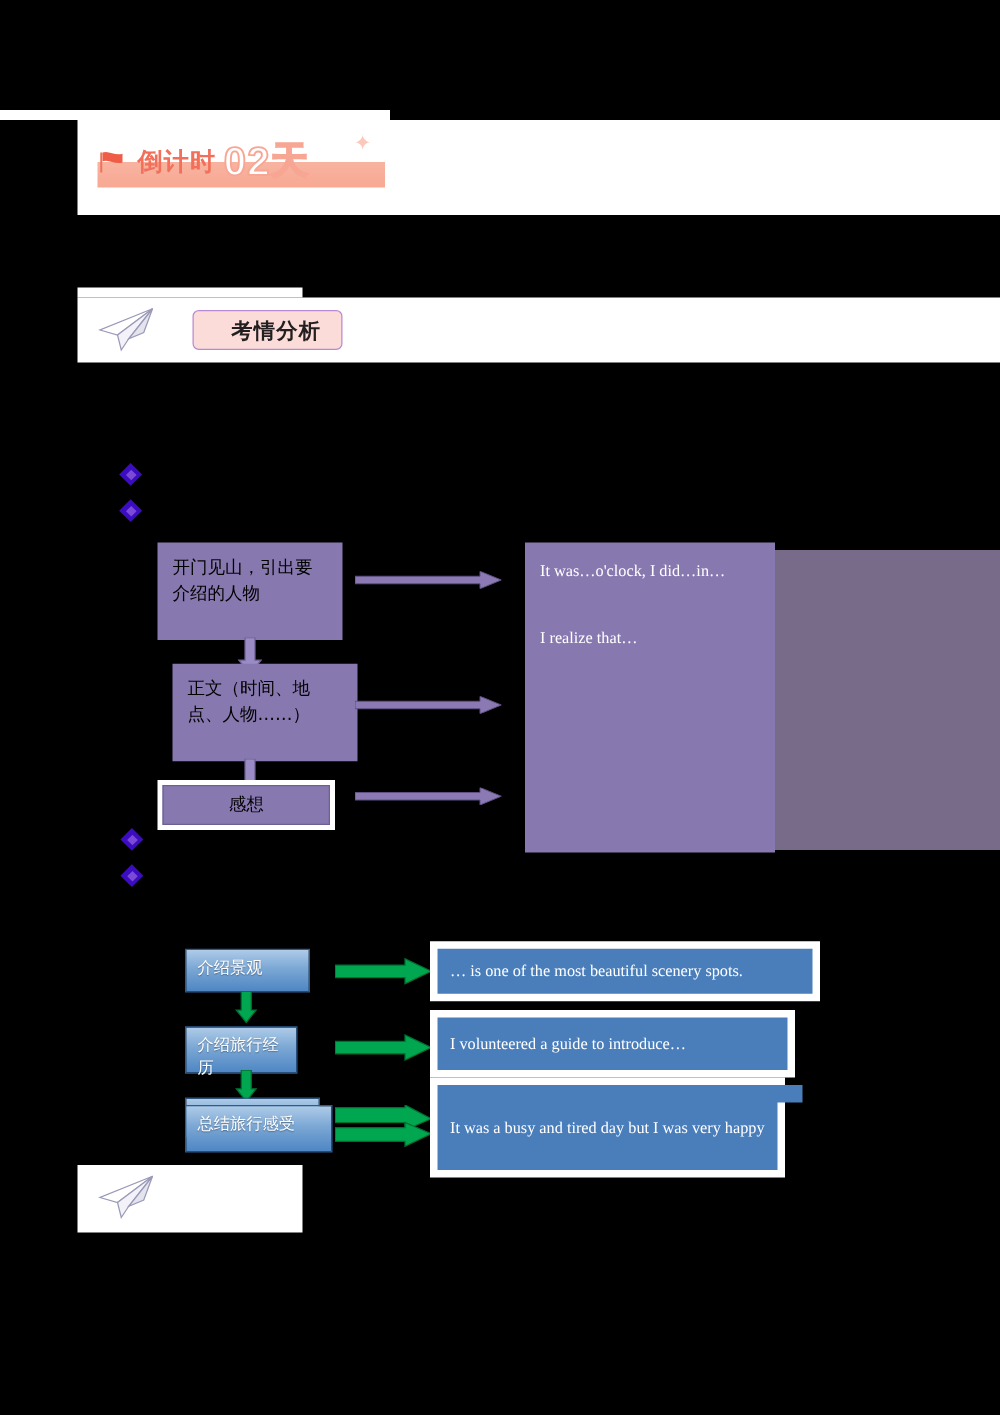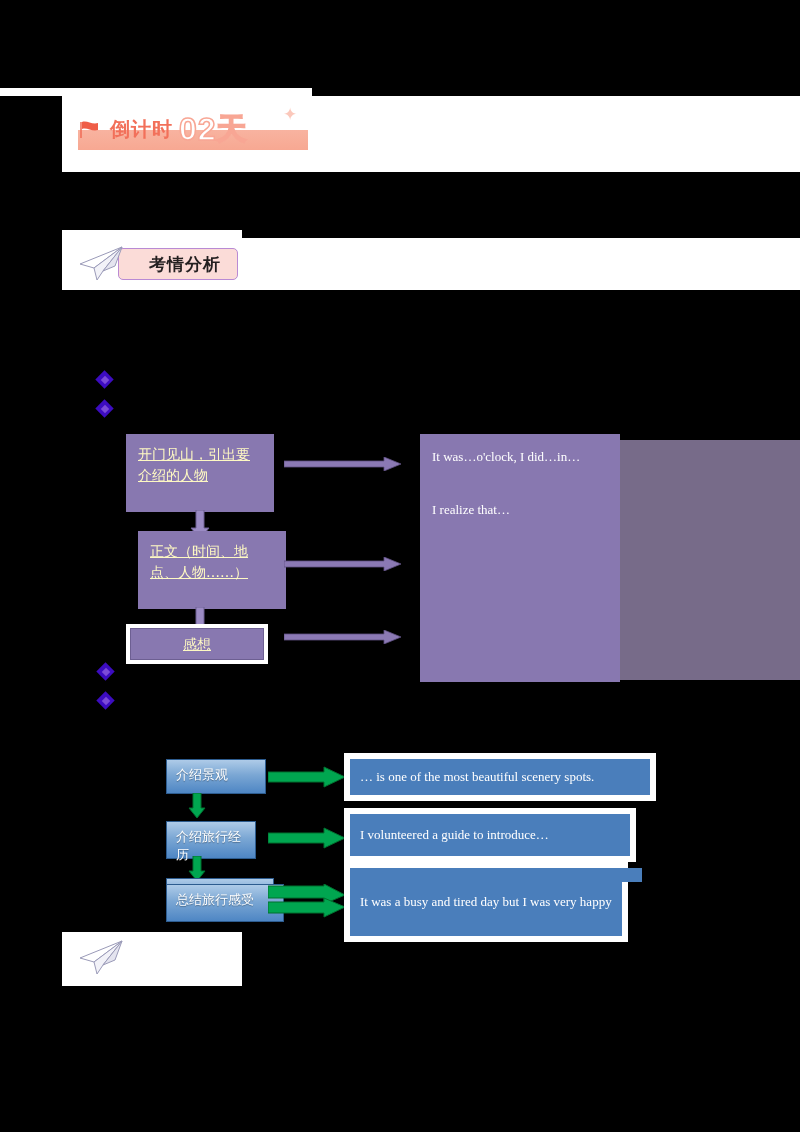--- a/index.html
+++ b/index.html
@@ -97,21 +97,21 @@
     display: flex;
     align-items: center;
   }
   .pill-text {
     font-family: "DejaVu Sans", sans-serif;
     font-size: 17px;
     font-weight: bold;
     color: #231f20;
     letter-spacing: 1px;
   }
-  #pill-kaoqing { top: 244px; left: 74px; }
+  #pill-kaoqing { top: 244px; left: 74px; gap: 36px; }
   #pill-yingshi { top: 938px; left: 74px; }
 
   
   .bullet-diamond {
     position: absolute;
     width: 13px;
     height: 13px;
   }
   .bullet-diamond::before {
     content: "";
@@ -148,27 +148,26 @@
     left: 620px;
     width: 180px;
     height: 240px;
     background: #776b89;
   }
 
   
   .pbox {
     position: absolute;
     background: #8878b0;
-    color: #fef9c3;
+    color: #000000;
     font-family: "DejaVu Sans", sans-serif;
     font-size: 14px;
     line-height: 1.5;
     padding: 10px 12px;
     box-sizing: border-box;
-    text-decoration: underline;
   }
   #pbox-1 { top: 434px; left: 126px; width: 148px; height: 78px; }
   #pbox-2 { top: 531px; left: 138px; width: 148px; height: 78px; }
   #pbox-3-wrap {
     position: absolute;
     top: 624px; left: 126px;
     width: 142px; height: 40px;
     background: #ffffff;
     padding: 4px;
     box-sizing: border-box;
@@ -221,21 +220,20 @@
     position: absolute;
     background: linear-gradient(180deg, #aecbe8 0%, #7ba7d4 45%, #4e86c4 100%);
     border: 1px solid #2d5c8f;
     color: #ffffff;
     font-family: "DejaVu Sans", sans-serif;
     font-size: 13px;
     line-height: 1.35;
     padding: 6px 9px;
     box-sizing: border-box;
     text-shadow: 0 1px 1px rgba(0,0,0,0.35);
-    margin-left: 18px;
   }
   #bbox-1 { top: 759px; left: 148px; width: 100px; height: 35px; }
   #bbox-2 { top: 821px; left: 148px; width: 90px;  height: 38px; }
   #bbox-3a { top: 878px; left: 148px; width: 108px; height: 32px; }
   #bbox-3b { top: 884px; left: 148px; width: 118px; height: 38px; }
 
   .down-arrow-green { position: absolute; width: 18px; height: 26px; }
   #garrow-1 { top: 793px; left: 188px; }
   #garrow-2 { top: 856px; left: 188px; }
 

